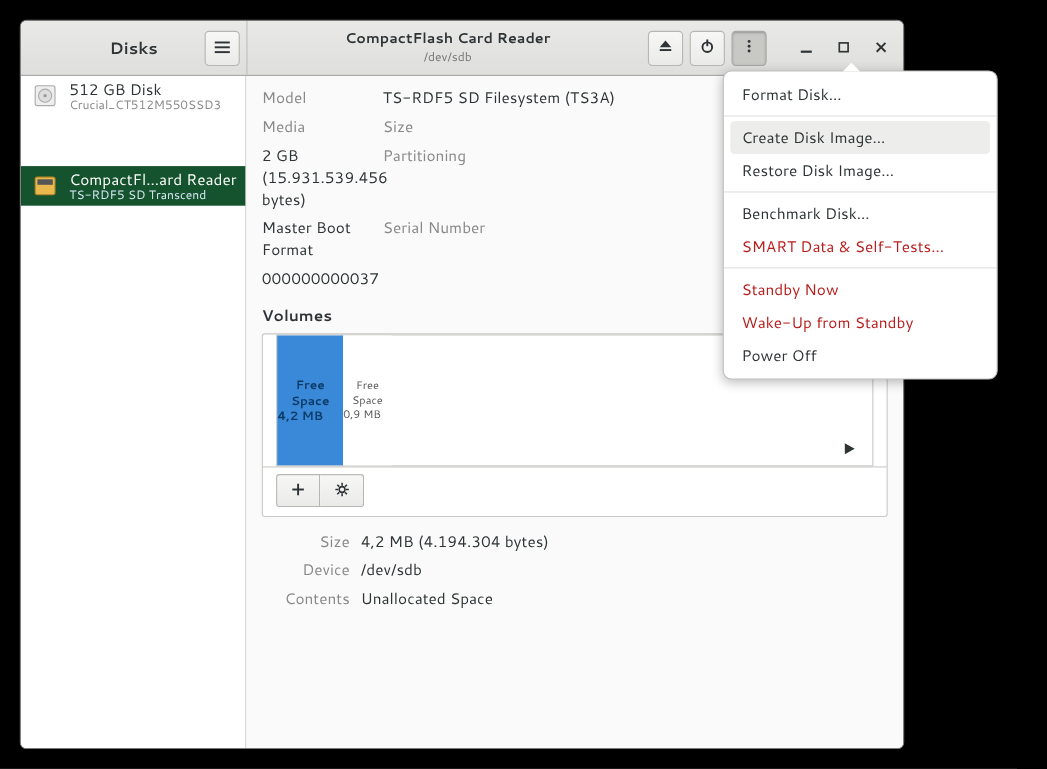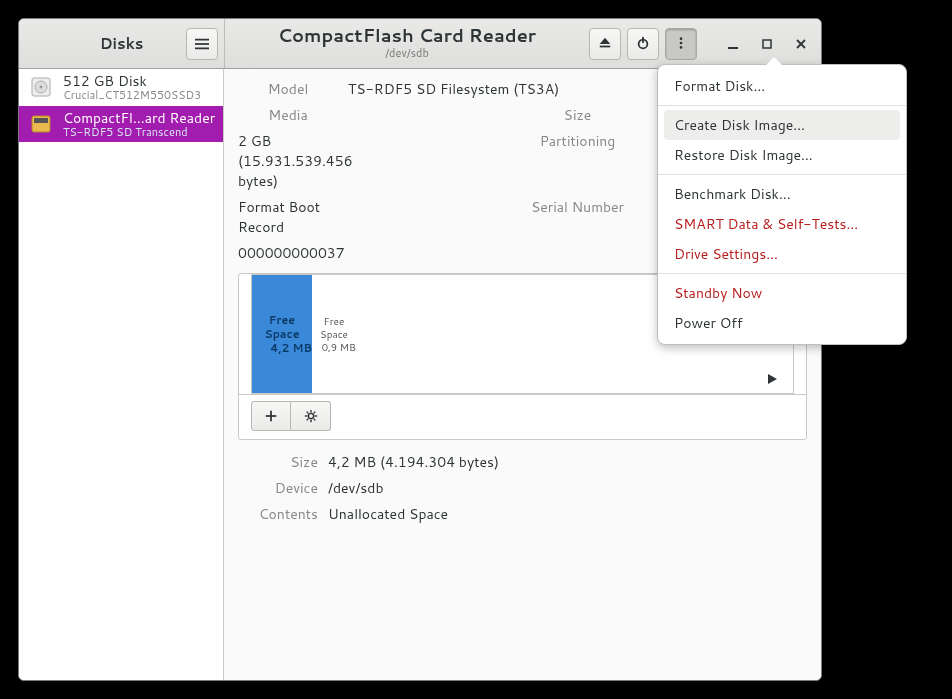--- a/index.html
+++ b/index.html
@@ -16,48 +16,48 @@
       position: relative;
     }
     .hb-left { width:205px; display:flex; align-items:center; justify-content:center; position:relative; height:100%; }
     .hb-title-left { font-weight:700; font-size:15px; color:#2e3436; }
     .hb-menu-left { position:absolute; right:6px; top:9px; width:32px; height:32px;
       background:linear-gradient(to bottom,#f7f7f6,#eaeae8); border:1px solid #b6b6b3;
       border-radius:4px; display:flex; align-items:center; justify-content:center; }
     .hb-menu-left svg{width:14px;height:14px;fill:#2e3436;}
     .hb-divider { width:1px; height:100%; background:#bdbdb9; }
     .hb-center { flex:1; display:flex; flex-direction:column; align-items:center; justify-content:center; }
-    .hb-title-main { font-weight:700; font-size:18px; color:#2e3436; line-height:1.1; }
+    .hb-title-main { font-weight:700; font-size:13px; color:#2e3436; line-height:1.1; }
     .hb-subtitle { font-size:11px; color:#777; }
     .hb-right { display:flex; align-items:center; gap:6px; padding-right:6px; }
     .hb-btn { width:32px; height:32px; background:linear-gradient(to bottom,#f7f7f6,#eaeae8);
       border:1px solid #b6b6b3; border-radius:4px; display:flex; align-items:center; justify-content:center; }
     .hb-btn.active { background:#c8c8c5; box-shadow: inset 0 1px 2px rgba(0,0,0,0.25); border-color:#a8a8a5;}
     .hb-btn svg{width:14px;height:14px;fill:#2e3436;}
     .hb-winctrl { width:28px; height:28px; display:flex; align-items:center; justify-content:center; }
     .hb-winctrl svg{width:12px;height:12px;fill:#2e3436;}
     .content { flex:1; display:flex; overflow:hidden; }
     .sidebar { width:205px; border-right:1px solid #c9c9c6; background:#fff; }
     .dev-item { display:flex; gap:8px; padding:4px 8px; }
-    .dev-item.selected { background:#a21caf; color:#fff; }
+    .dev-item.selected { background:#14532d; color:#fff;margin-top:45px; }
     .dev-icon { width:28px; height:28px; display:flex; align-items:center; justify-content:center;}
     .dev-texts { display:flex; flex-direction:column; line-height:1.15; overflow:hidden; white-space:nowrap; }
     .dev-name { font-size:14px; color:#2e3436; }
     .dev-item.selected .dev-name{color:#fff;}
     .dev-sub { font-size:11px; color:#888; }
     .dev-item.selected .dev-sub{color:#d9e8f7;}
     .main { flex:1; padding:10px 14px 0 14px; display:flex; flex-direction:column; background:#fafafa; position:relative;}
     .info-grid { display:grid; grid-template-columns: 100px 1fr; column-gap:10px; row-gap:6px; font-size:14px; margin-bottom:10px;}
-    .info-label { text-align:center; color:#888; }
+    .info-label { text-align:left; color:#888; }
     .info-value { color:#2e3436; }
     .volumes-title { font-weight:700; font-size:14px; color:#2e3436; margin:4px 0 6px 0; }
     .volumes-box { border:1px solid #c9c9c6; border-radius:3px; background:#fff; }
     .vol-strip { height:120px; display:flex; position:relative; margin:0 12px; padding-top:0;}
     .vol-strip-inner{display:flex; width:100%; border:1px solid #c9c9c6; margin-top:0;}
-    .vol-seg { display:flex; flex-direction:column; align-items:flex-end; justify-content:center; font-size:11px; text-align:center; line-height:1.3;}
+    .vol-seg { display:flex; flex-direction:column; align-items:flex-start; justify-content:center; font-size:11px; text-align:center; line-height:1.3;}
     .vol-seg.free-left{width:60px; background:#3a89d8; color:#0b2d50; font-weight:600;}
     .vol-seg.free-left span{color:#0b3a66;}
     .vol-seg.fs{flex:1; background:#fff; color:#555;}
     .vol-seg.fs .vl{color:#555;}
     .vol-seg.free-right{width:44px; background:#fff; color:#555; font-size:10px;}
     .vol-play{position:absolute; right:16px; bottom:4px;}
     .vol-toolbar { display:flex; gap:0; border-top:1px solid #c9c9c6; padding:6px 12px 8px 12px;}
     .vt-btn { width:40px; height:30px; background:linear-gradient(to bottom,#f7f7f6,#eaeae8); border:1px solid #b6b6b3; display:flex; align-items:center; justify-content:center;}
     .vt-btn:first-child{border-radius:3px 0 0 3px;}
     .vt-btn:last-child{border-radius:0 3px 3px 0; border-left:none;}
@@ -174,25 +174,26 @@
     </div>
 
     <div class="main">
       <div class="info-grid">
         <div class="info-label">Model</div>
         <div class="info-value">TS-RDF5 SD  Filesystem (TS3A)</div>
         <div class="info-label">Media</div>
         <div class="info-label">Size</div>
         <div class="info-value">2 GB (15.931.539.456 bytes)</div>
         <div class="info-label">Partitioning</div>
-        <div class="info-value">Format Boot Record</div>
+        <div class="info-value">Master Boot Format</div>
         <div class="info-label">Serial Number</div>
         <div class="info-value">000000000037</div>
       </div>
 
+      <div class="volumes-title">Volumes</div>
 
       <div class="volumes-box">
         <div class="vol-strip">
           <div class="vol-strip-inner">
             <div class="vol-seg free-left">
               <span>Free Space</span>
               <span>4,2 MB</span>
             </div>
             <div class="vol-seg free-right">
               <span>Free Space</span>
@@ -243,17 +244,17 @@
 </div>
 
 <div class="popover">
   <div class="pop-item">Format Disk…</div>
   <div class="pop-sep"></div>
   <div class="pop-item hover">Create Disk Image…</div>
   <div class="pop-item">Restore Disk Image…</div>
   <div class="pop-sep"></div>
   <div class="pop-item">Benchmark Disk…</div>
   <div class="pop-item disabled">SMART Data &amp; Self-Tests…</div>
-  <div class="pop-item disabled">Drive Settings…</div>
   <div class="pop-sep"></div>
   <div class="pop-item disabled">Standby Now</div>
+  <div class="pop-item disabled">Wake-Up from Standby</div>
   <div class="pop-item">Power Off</div>
 </div>
 
 </body></html>

